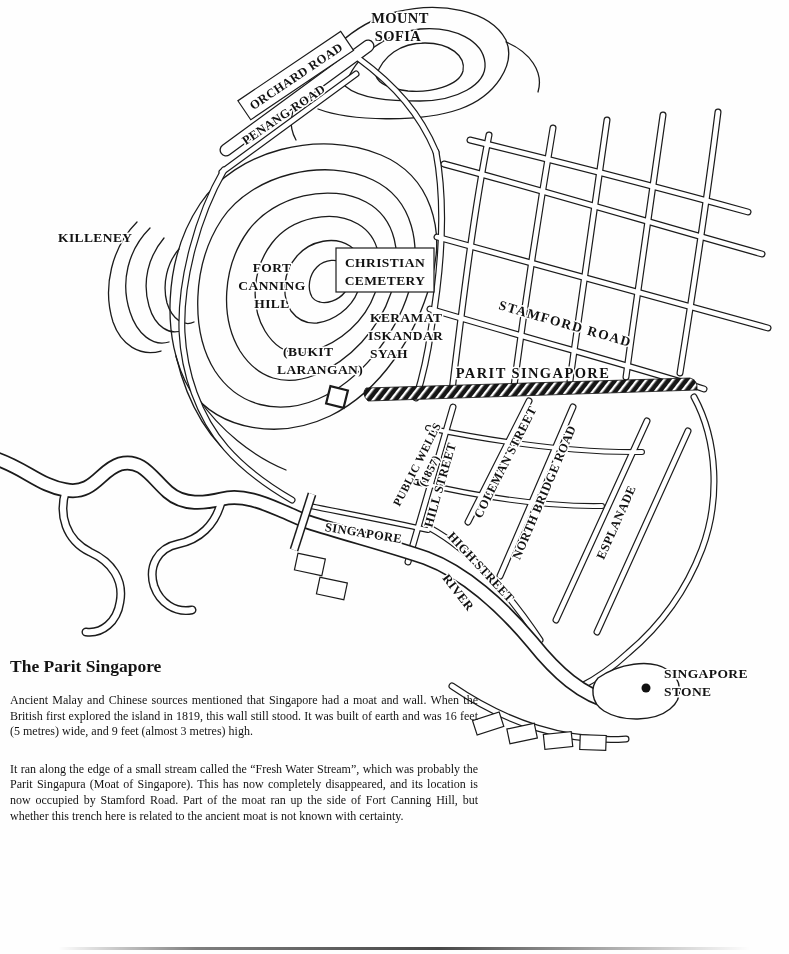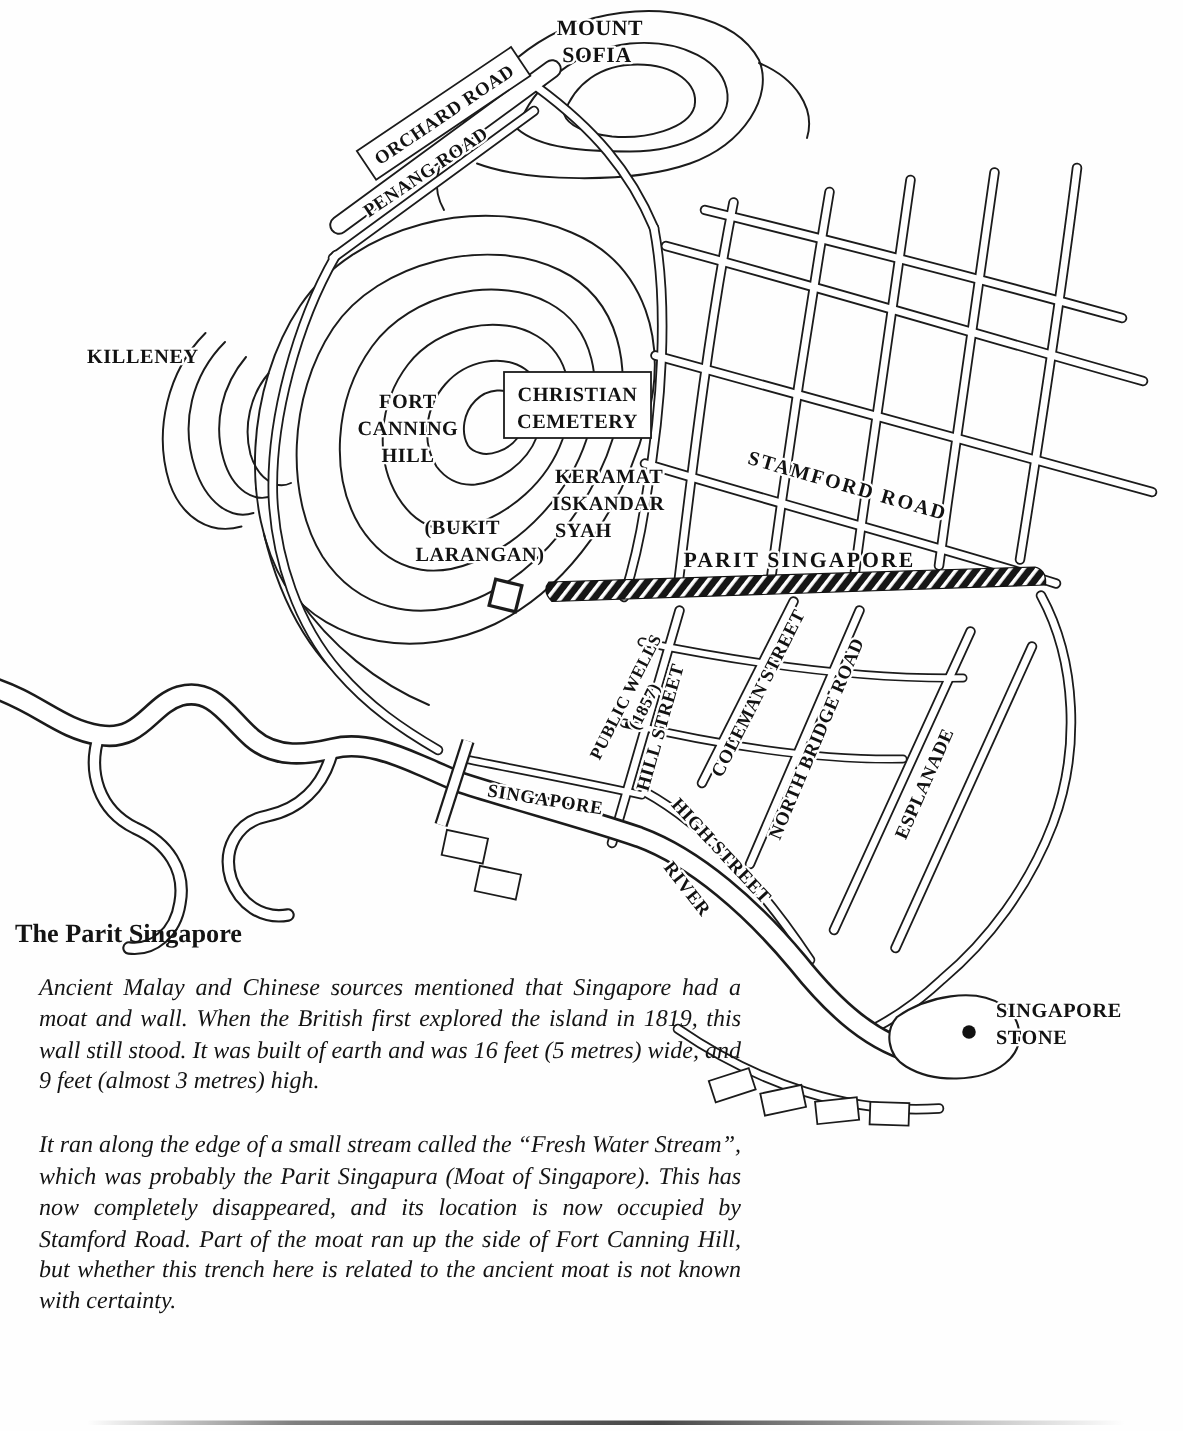--- a/index.html
+++ b/index.html
@@ -17,28 +17,28 @@
     letter-spacing:.4px;
   }
   .s14{font-size:14.5px}
   .s13{font-size:13.5px}
   .s12{font-size:12.5px}
   .s11{font-size:11.5px}
   .bold{font-weight:700}
   .sp{letter-spacing:1.4px}
 
   
-  .article{position:absolute;left:10px;top:612px;width:742px;}
+  .article{position:absolute;left:10px;top:656px;width:742px;}
   .article h2{
     margin:0 0 16px 0;font-size:17.5px;font-weight:700;
     font-family:"Liberation Serif",serif;
   }
   .article p{
-    margin:0 0 22px 16px;width:468px;font-size:16px;line-height:1.3;
-    text-align:justify;font-family:"Liberation Serif",serif;font-style:italic;
+    margin:0 0 22px 0;width:468px;font-size:12px;line-height:1.3;
+    text-align:justify;font-family:"Liberation Serif",serif;
   }
   .edge-shadow{
     position:absolute;left:58px;top:947px;width:692px;height:3px;border-radius:2px;
     background:linear-gradient(to right,rgba(0,0,0,0),rgba(0,0,0,.5) 20%,rgba(0,0,0,.72) 55%,rgba(0,0,0,0));
   }
 </style>
 </head>
 <body>
 
 <div class="page">

